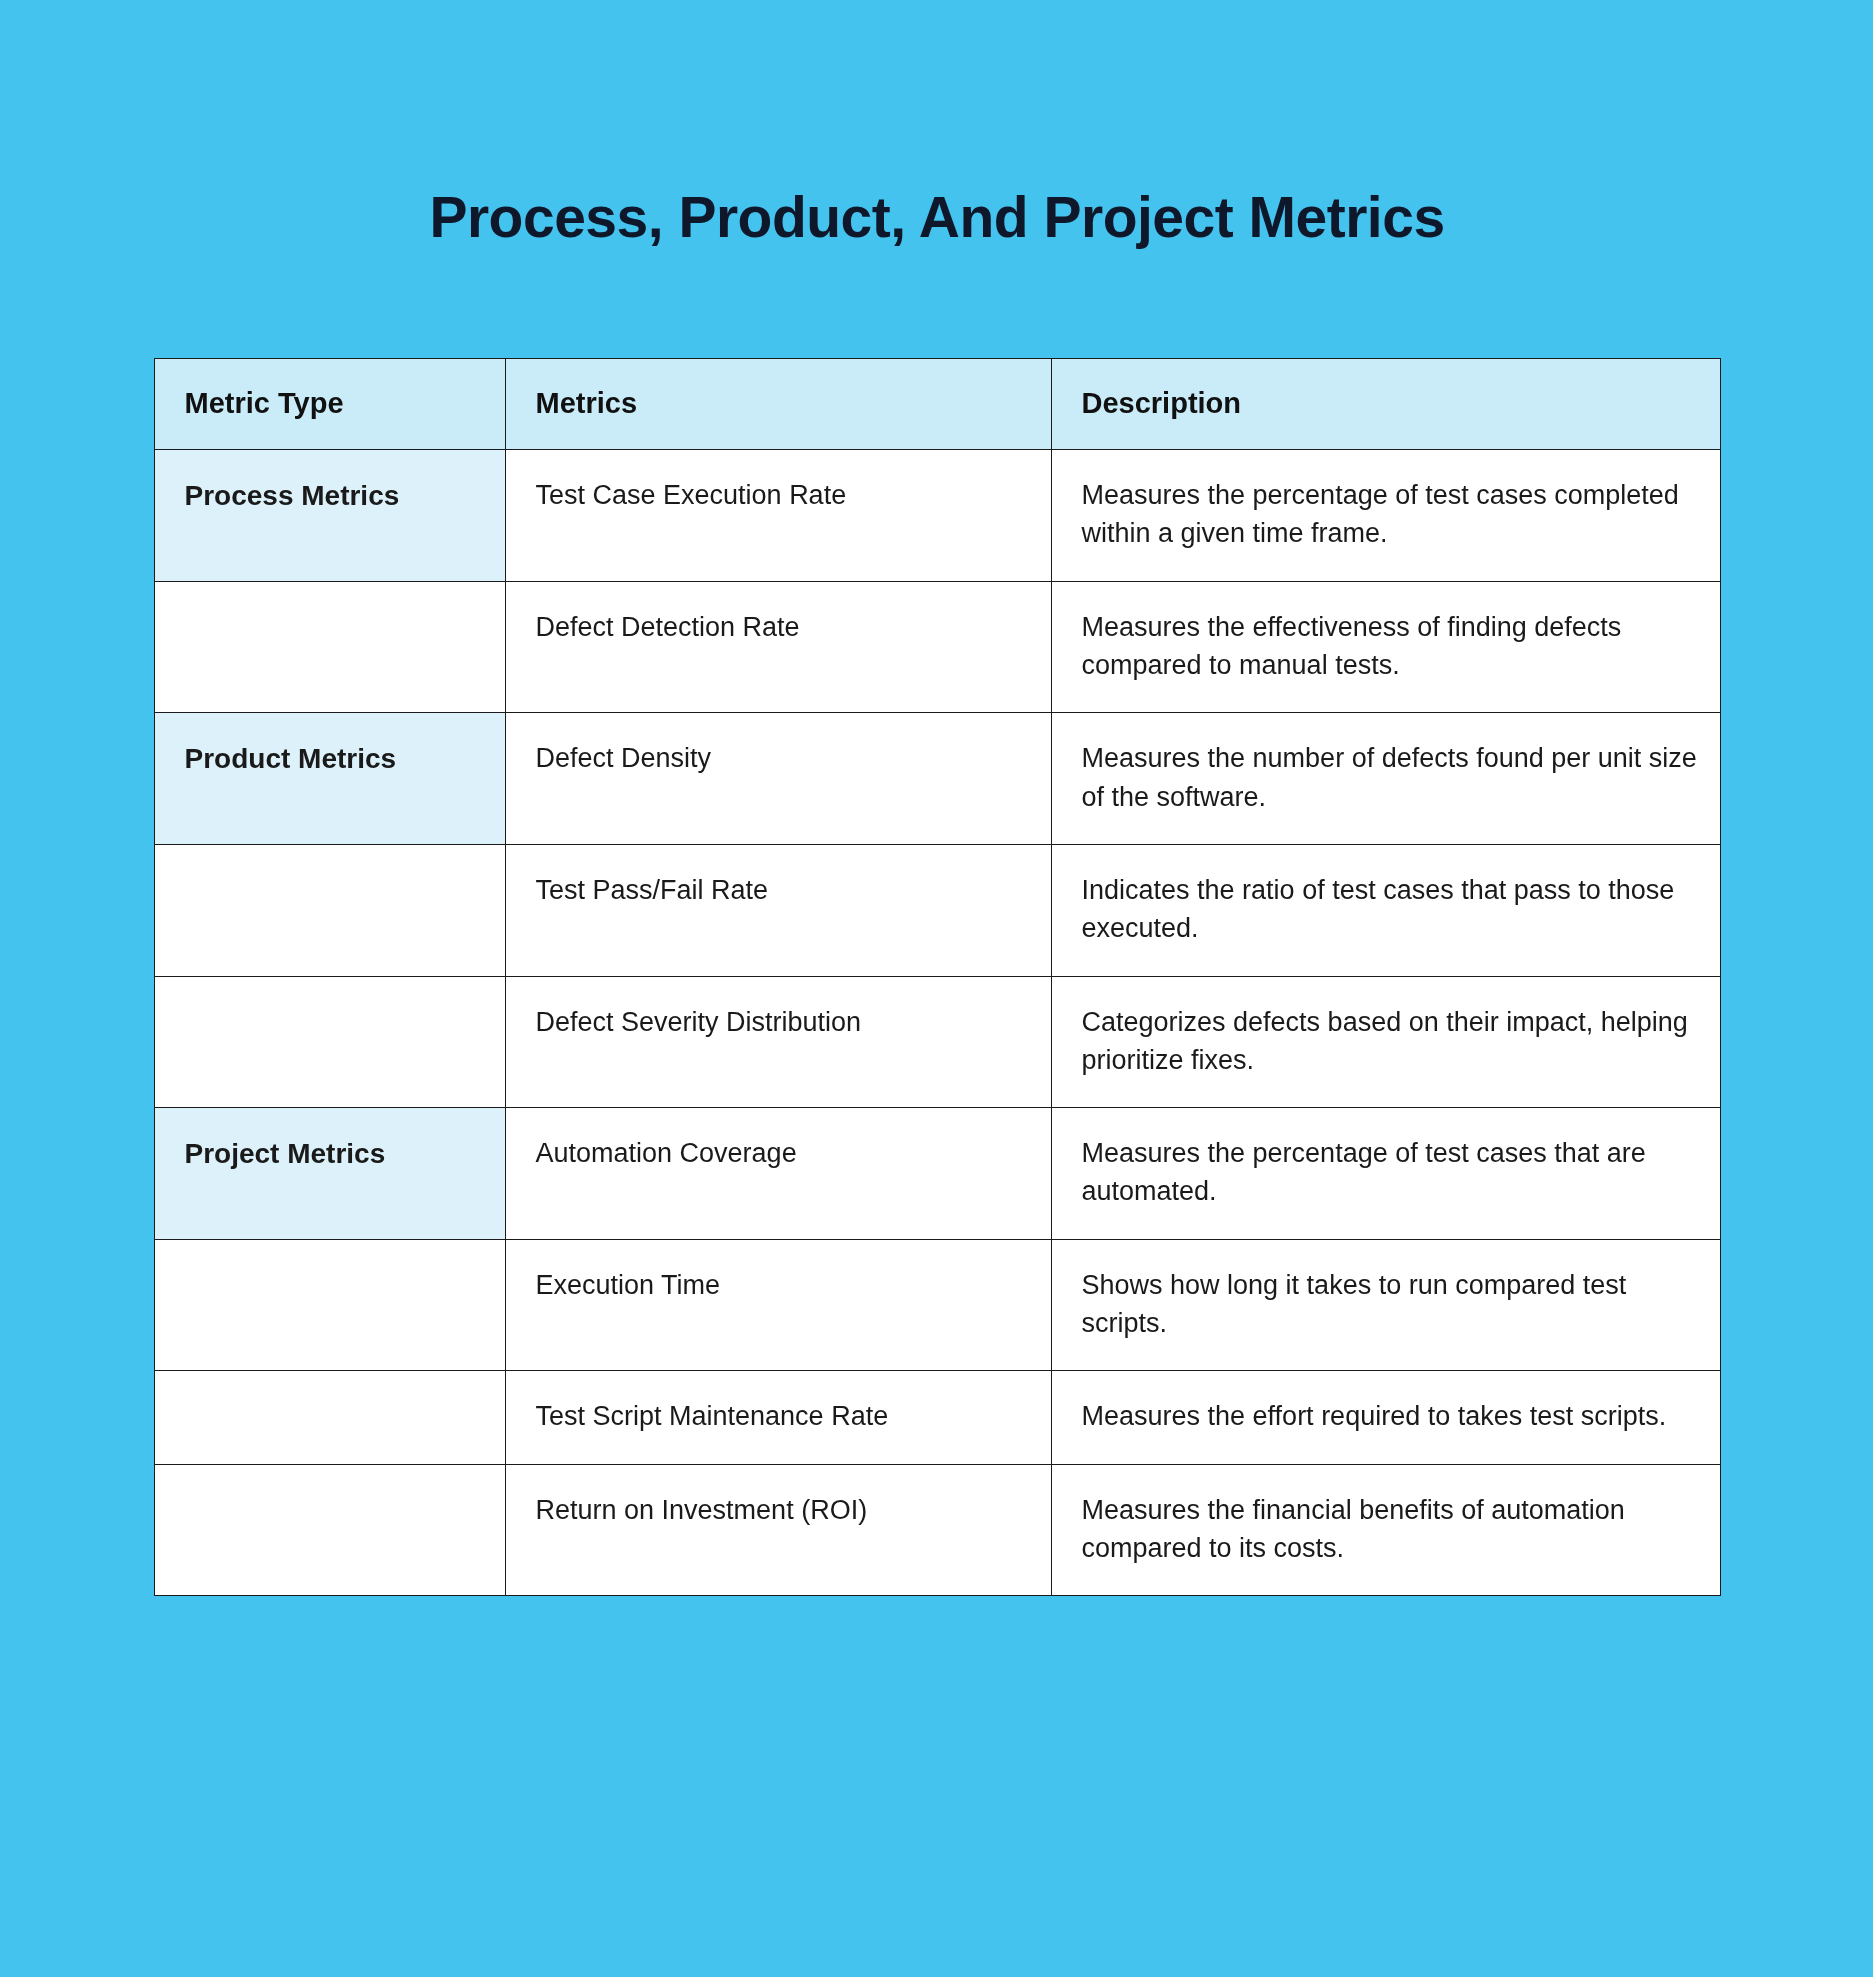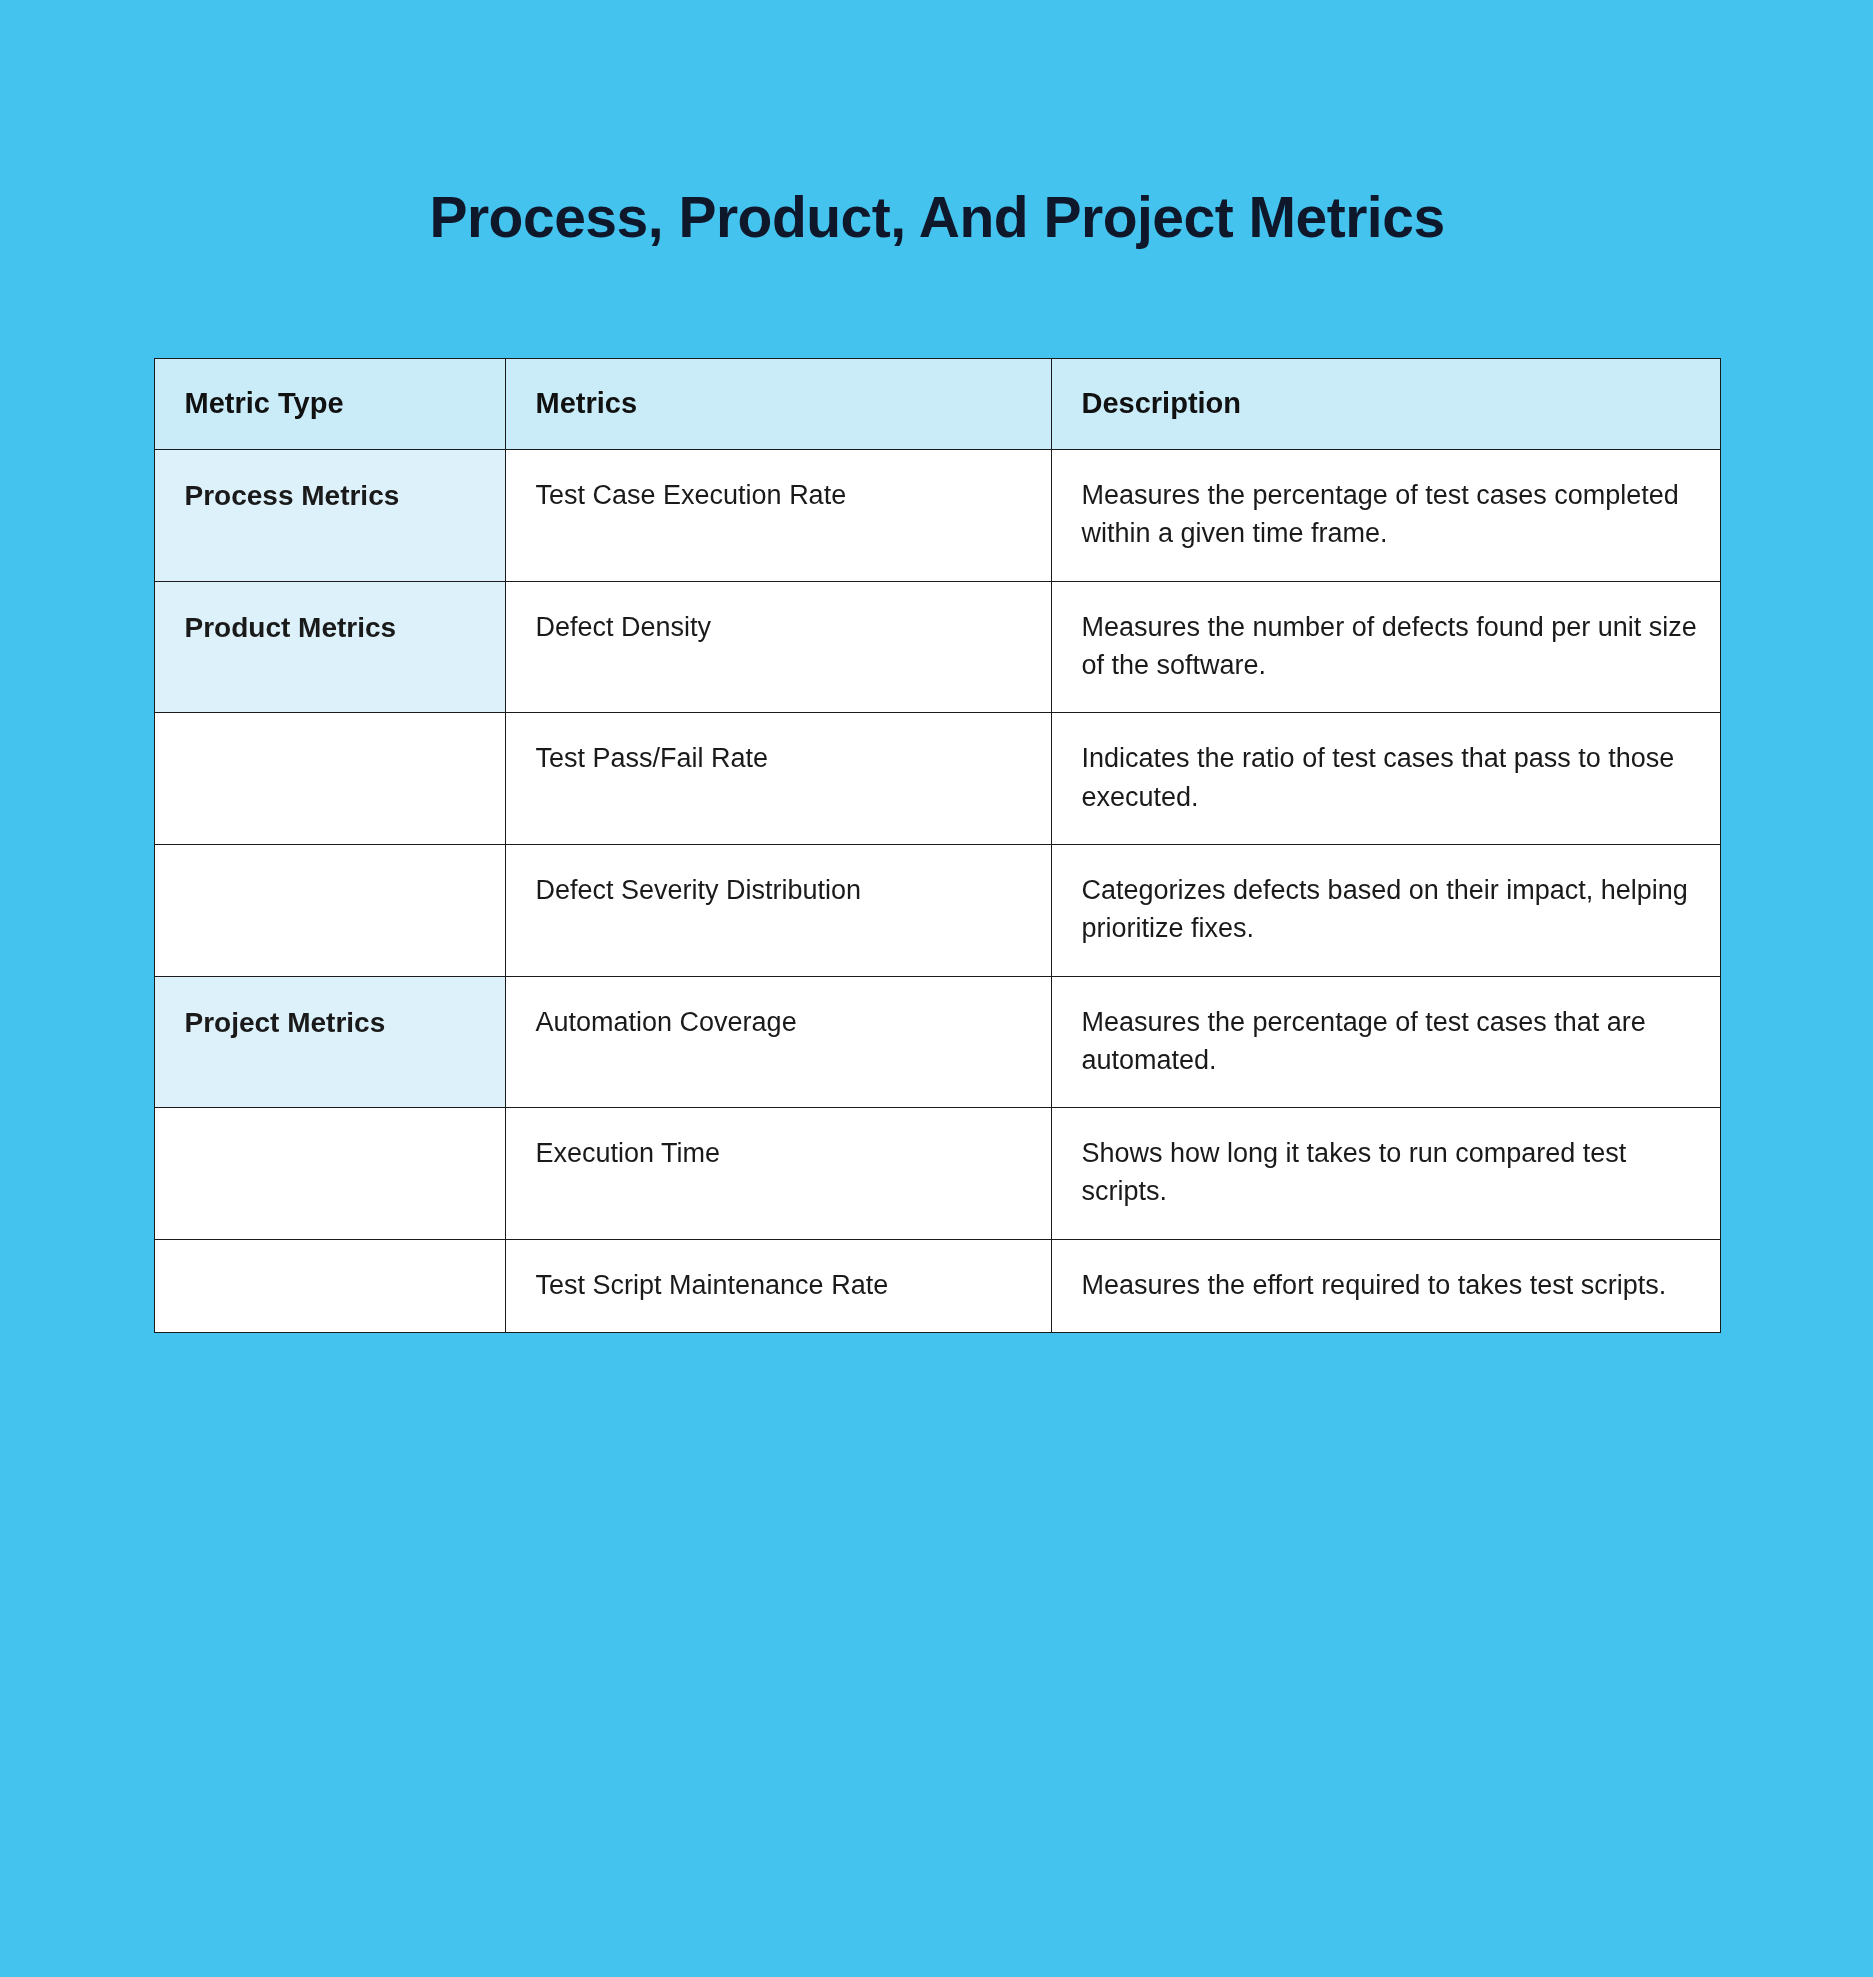--- a/index.html
+++ b/index.html
@@ -99,20 +99,25 @@
           <th>Description</th>
         </tr>
       </thead>
       <tbody id="table-body">
           <tr>
             <td class="type-cell filled">Process Metrics</td>
             <td class="metric-cell">Test Case Execution Rate</td>
             <td class="desc-cell">Measures the percentage of test cases completed within a given time frame.</td>
           </tr>
           <tr>
+            <td class="type-cell"></td>
+            <td class="metric-cell">Defect Detection Rate</td>
+            <td class="desc-cell">Measures the effectiveness of finding defects compared to manual tests.</td>
+          </tr>
+          <tr>
             <td class="type-cell filled">Product Metrics</td>
             <td class="metric-cell">Defect Density</td>
             <td class="desc-cell">Measures the number of defects found per unit size of the software.</td>
           </tr>
           <tr>
             <td class="type-cell"></td>
             <td class="metric-cell">Test Pass/Fail Rate</td>
             <td class="desc-cell">Indicates the ratio of test cases that pass to those executed.</td>
           </tr>
           <tr>
@@ -128,18 +133,23 @@
           <tr>
             <td class="type-cell"></td>
             <td class="metric-cell">Execution Time</td>
             <td class="desc-cell">Shows how long it takes to run compared test scripts.</td>
           </tr>
           <tr>
             <td class="type-cell"></td>
             <td class="metric-cell">Test Script Maintenance Rate</td>
             <td class="desc-cell">Measures the effort required to takes test scripts.</td>
           </tr>
+          <tr>
+            <td class="type-cell"></td>
+            <td class="metric-cell">Return on Investment (ROI)</td>
+            <td class="desc-cell">Measures the financial benefits of automation compared to its costs.</td>
+          </tr>
         </tbody>
     </table>
   </div>
 
 </div>
 
 
 </body></html>

